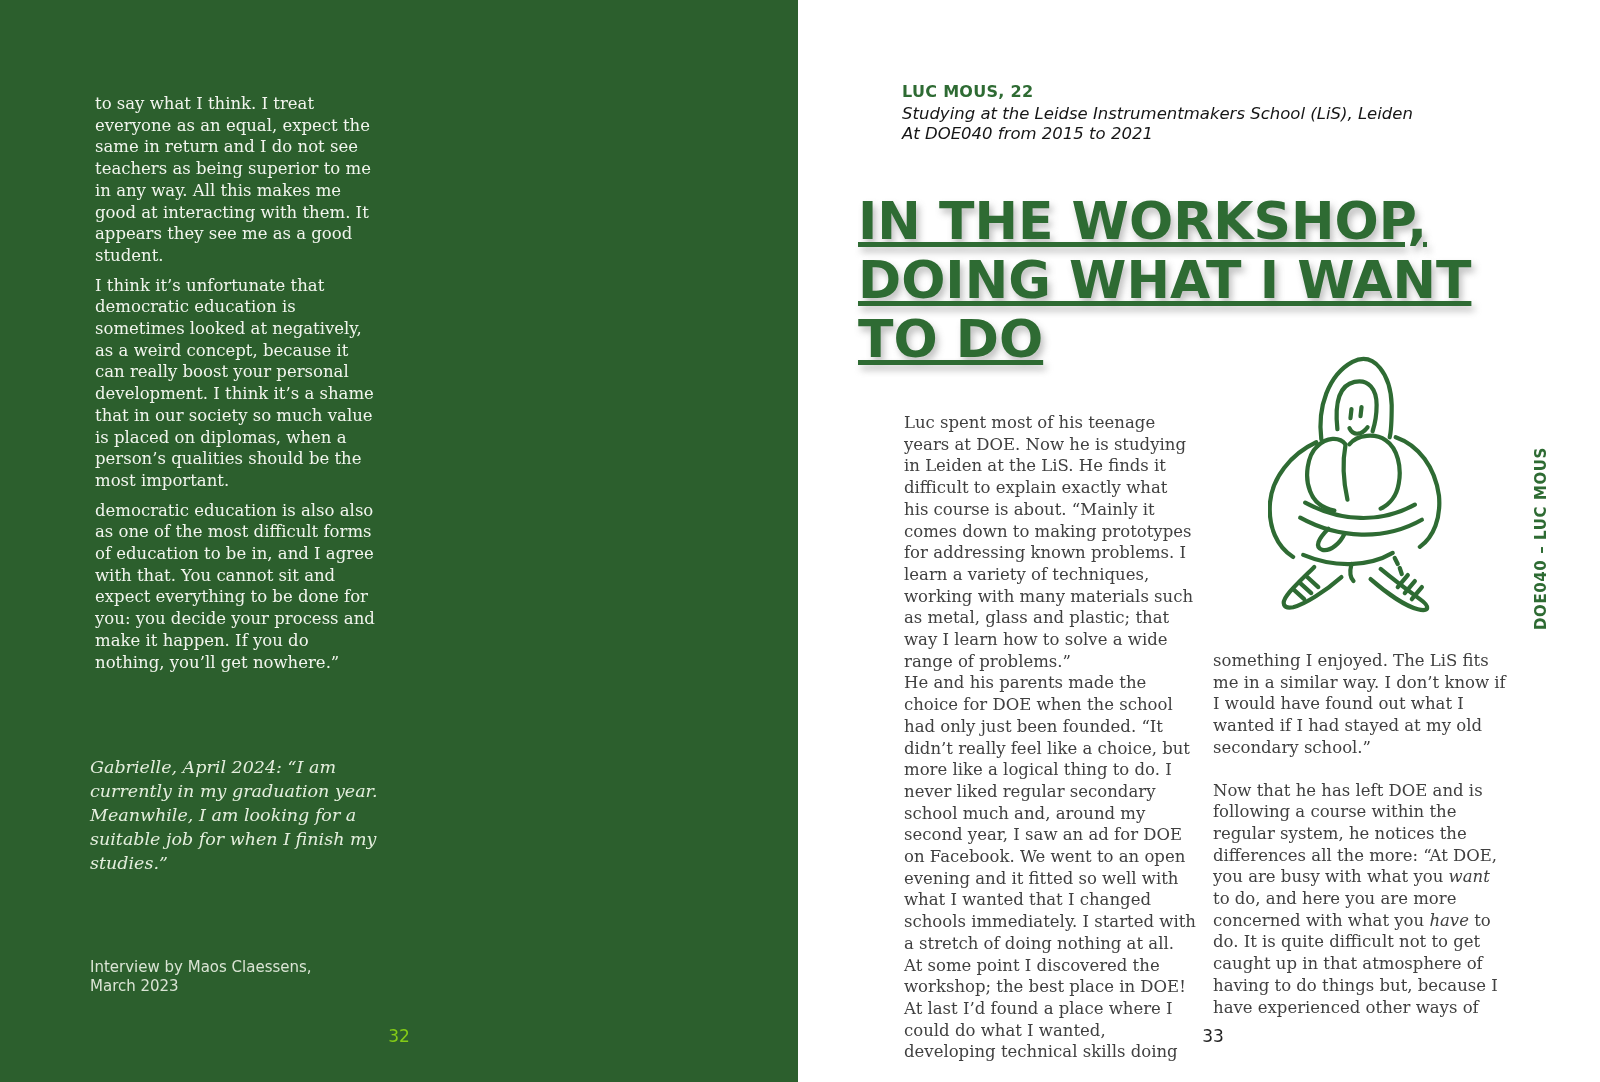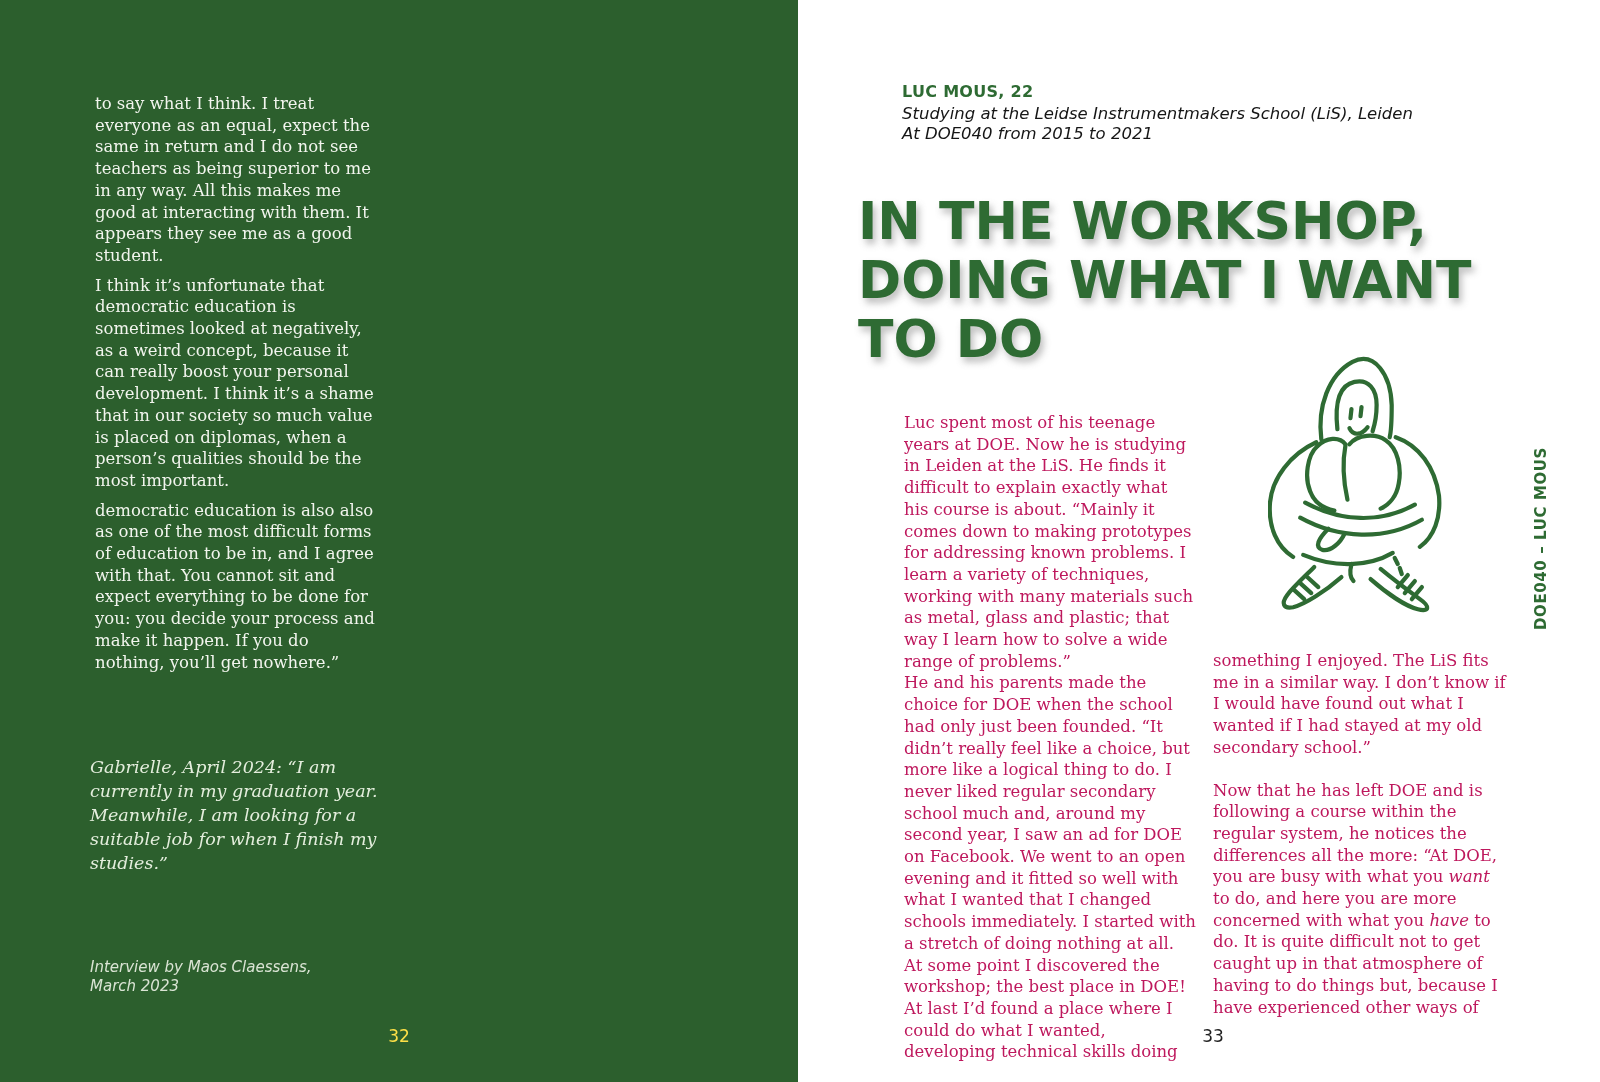--- a/index.html
+++ b/index.html
@@ -27,60 +27,61 @@
     font-weight: bold; font-style: italic;
     color: #60885a; font-size: 19px; line-height: 22.8px;
   }
   .gabrielle-quote {
     position: absolute; left: 90px; top: 755px; width: 305px;
     font-style: italic; color: #e4eedd;
     font-size: 17.5px; line-height: 24px;
   }
   .interview-credit {
     position: absolute; left: 90px; top: 958px; width: 260px;
-    font-family: "DejaVu Sans", sans-serif; font-style: italic;
+    font-family: "DejaVu Sans", sans-serif; 
     color: #dae4d4; font-size: 15px; line-height: 19px;
   }
   .page-num {
     position: absolute; top: 1026px; left: 0; width: 100%;
     text-align: center;
     font-family: "DejaVu Sans", sans-serif; font-size: 17px;
   }
-  .page-num.light { color: #fde047; }
+  .page-num.light { color: #84cc16; }
   .page-num.dark  { color: #1f1f1f; }
 
   
   .kicker {
     position: absolute; left: 104px; top: 82px;
     font-family: "DejaVu Sans", sans-serif; font-weight: bold;
     color: #2e6b33; font-size: 16px; letter-spacing: 0.3px;
   }
   .subtitle {
     position: absolute; left: 104px; top: 104px; width: 620px;
     font-family: "DejaVu Sans", sans-serif;
     color: #161616; font-size: 16.5px; line-height: 19.5px; font-style: italic;
   }
   .headline {
     position: absolute; left: 60px; top: 192px; width: 680px;
     margin: 0;
     font-family: "DejaVu Sans", sans-serif; font-weight: bold;
     color: #2e6b33; font-size: 52px; line-height: 59px;
     letter-spacing: 0px;
     text-shadow: 3px 5px 7px rgba(110,110,110,0.45);
+    text-decoration: underline;
   }
   .headline span { display: block; }
 
   .illustration {
     position: absolute; left: 470px; top: 348px;
     width: 176px; height: 268px;
   }
 
   .body-col {
     position: absolute;
-    color: #be185d; font-size: 16.5px; line-height: 21.7px;
+    color: #404040; font-size: 16.5px; line-height: 21.7px;
   }
   .body-col p { margin: 0; }
   .col-1 { left: 106px; top: 412px; width: 292px; }
   .col-2 { left: 415px; top: 650px; width: 294px; }
   .col-2 .para-2 { margin-top: 21px; }
   .ital { font-style: italic; }
 
   .vertical-label {
     position: absolute; left: 734px; top: 440px; height: 190px;
     writing-mode: vertical-rl; transform: rotate(180deg);

